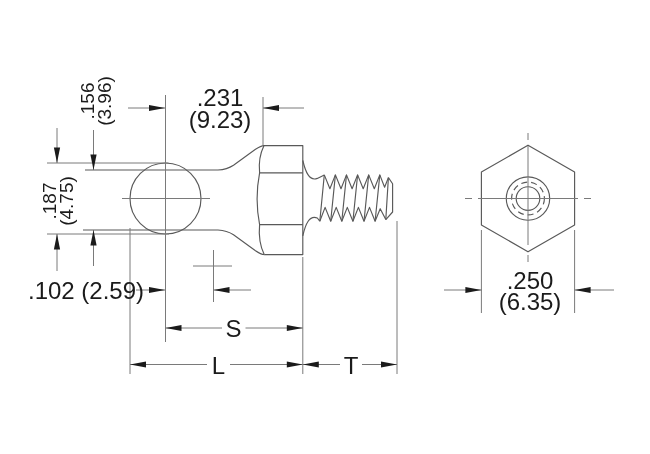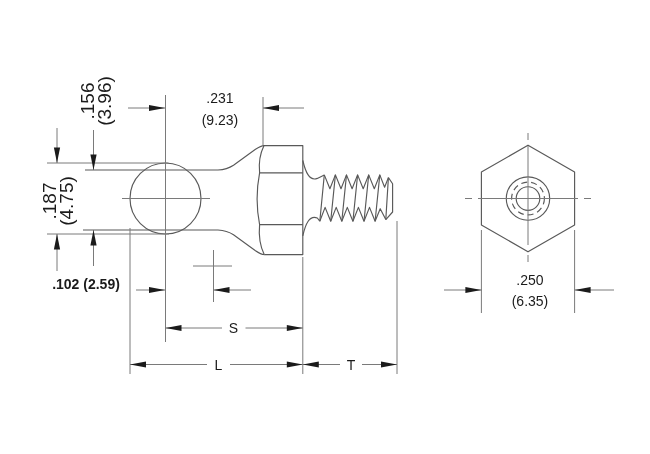--- a/index.html
+++ b/index.html
@@ -11,21 +11,21 @@
     overflow:hidden;
   }
   svg{position:absolute;left:0;top:0;}
   .ol{stroke:#595959;stroke-width:1.15;fill:none;stroke-linejoin:round;}
   .thin{stroke:#7a7a7a;stroke-width:1;fill:none;}
   .arrow{fill:#1b1b1b;stroke:none;}
   .dashed{stroke-dasharray:6 4;}
   .label{
     position:absolute;
     color:#1b1b1b;
-    font-size:14px;
+    font-size:24px;
     line-height:21px;
     white-space:nowrap;
     text-align:center;
     transform:translate(-50%,-50%);
   }
   .label.small{font-size:19px;line-height:17px;}
   .rot{transform:translate(-50%,-50%) rotate(-90deg);}
   .dim2 .ln{display:block;}
 </style>
 </head>
@@ -123,21 +123,21 @@
   <div class="label small rot dim2" style="left:58px;top:200.5px;">
     <span class="ln">.187</span>
     <span class="ln">(4.75)</span>
   </div>
 
   <div class="label dim2" style="left:220px;top:109px;line-height:22px;">
     <span class="ln">.231</span>
     <span class="ln">(9.23)</span>
   </div>
 
-  <div class="label" style="left:86px;top:284px;font-weight:bold;">
+  <div class="label" style="left:86px;top:290px;">
     <span>.102 (2.59)</span>
   </div>
 
   <div class="label" style="left:233.5px;top:328px;">
     <span>S</span>
   </div>
 
   <div class="label" style="left:218.5px;top:364.5px;">
     <span>L</span>
   </div>

